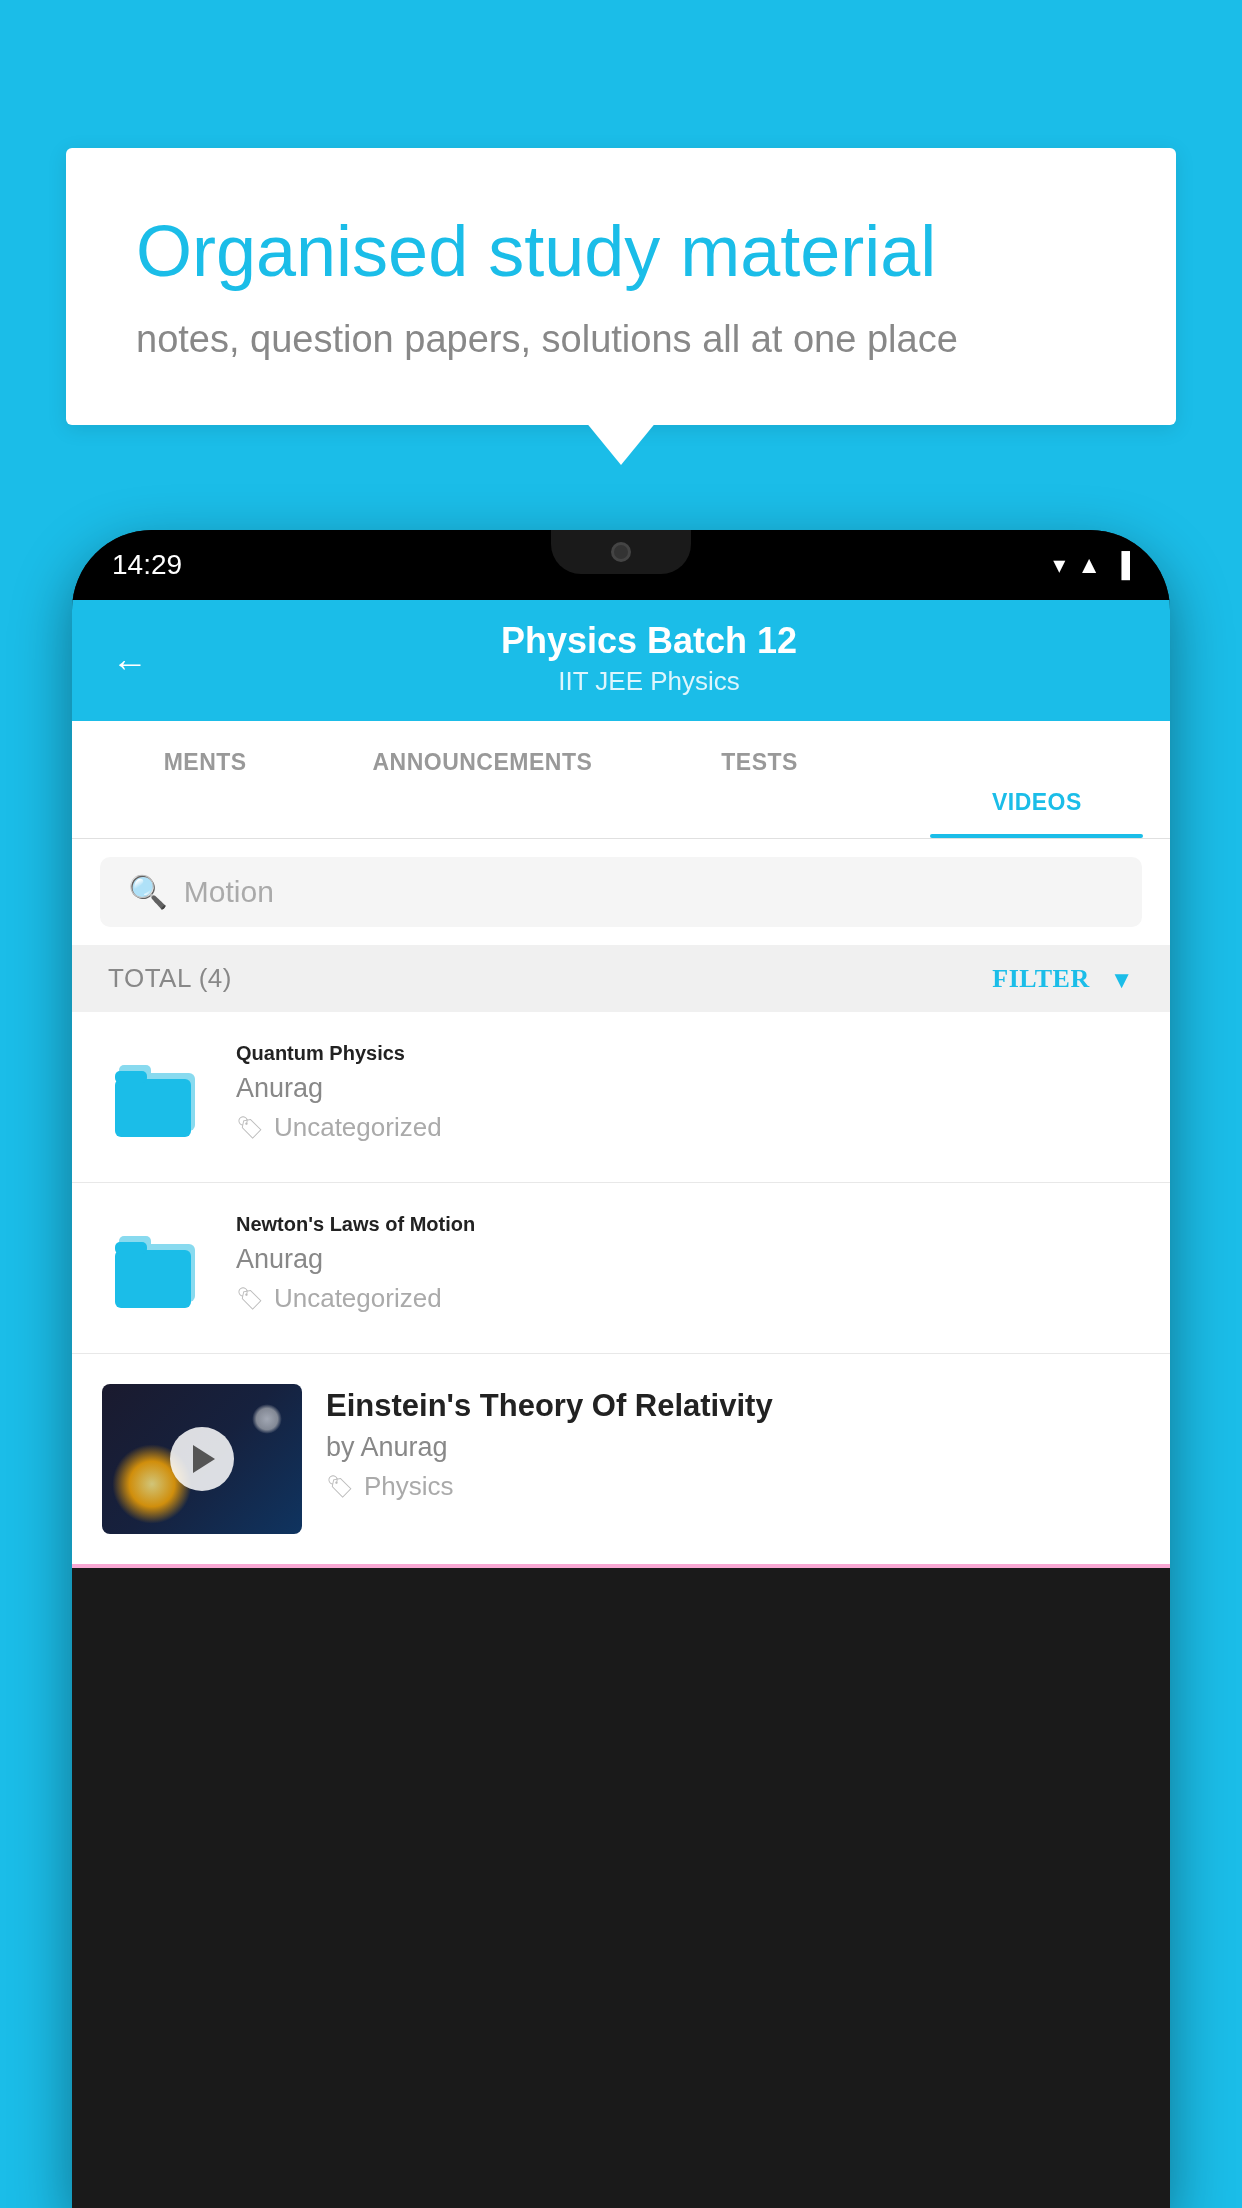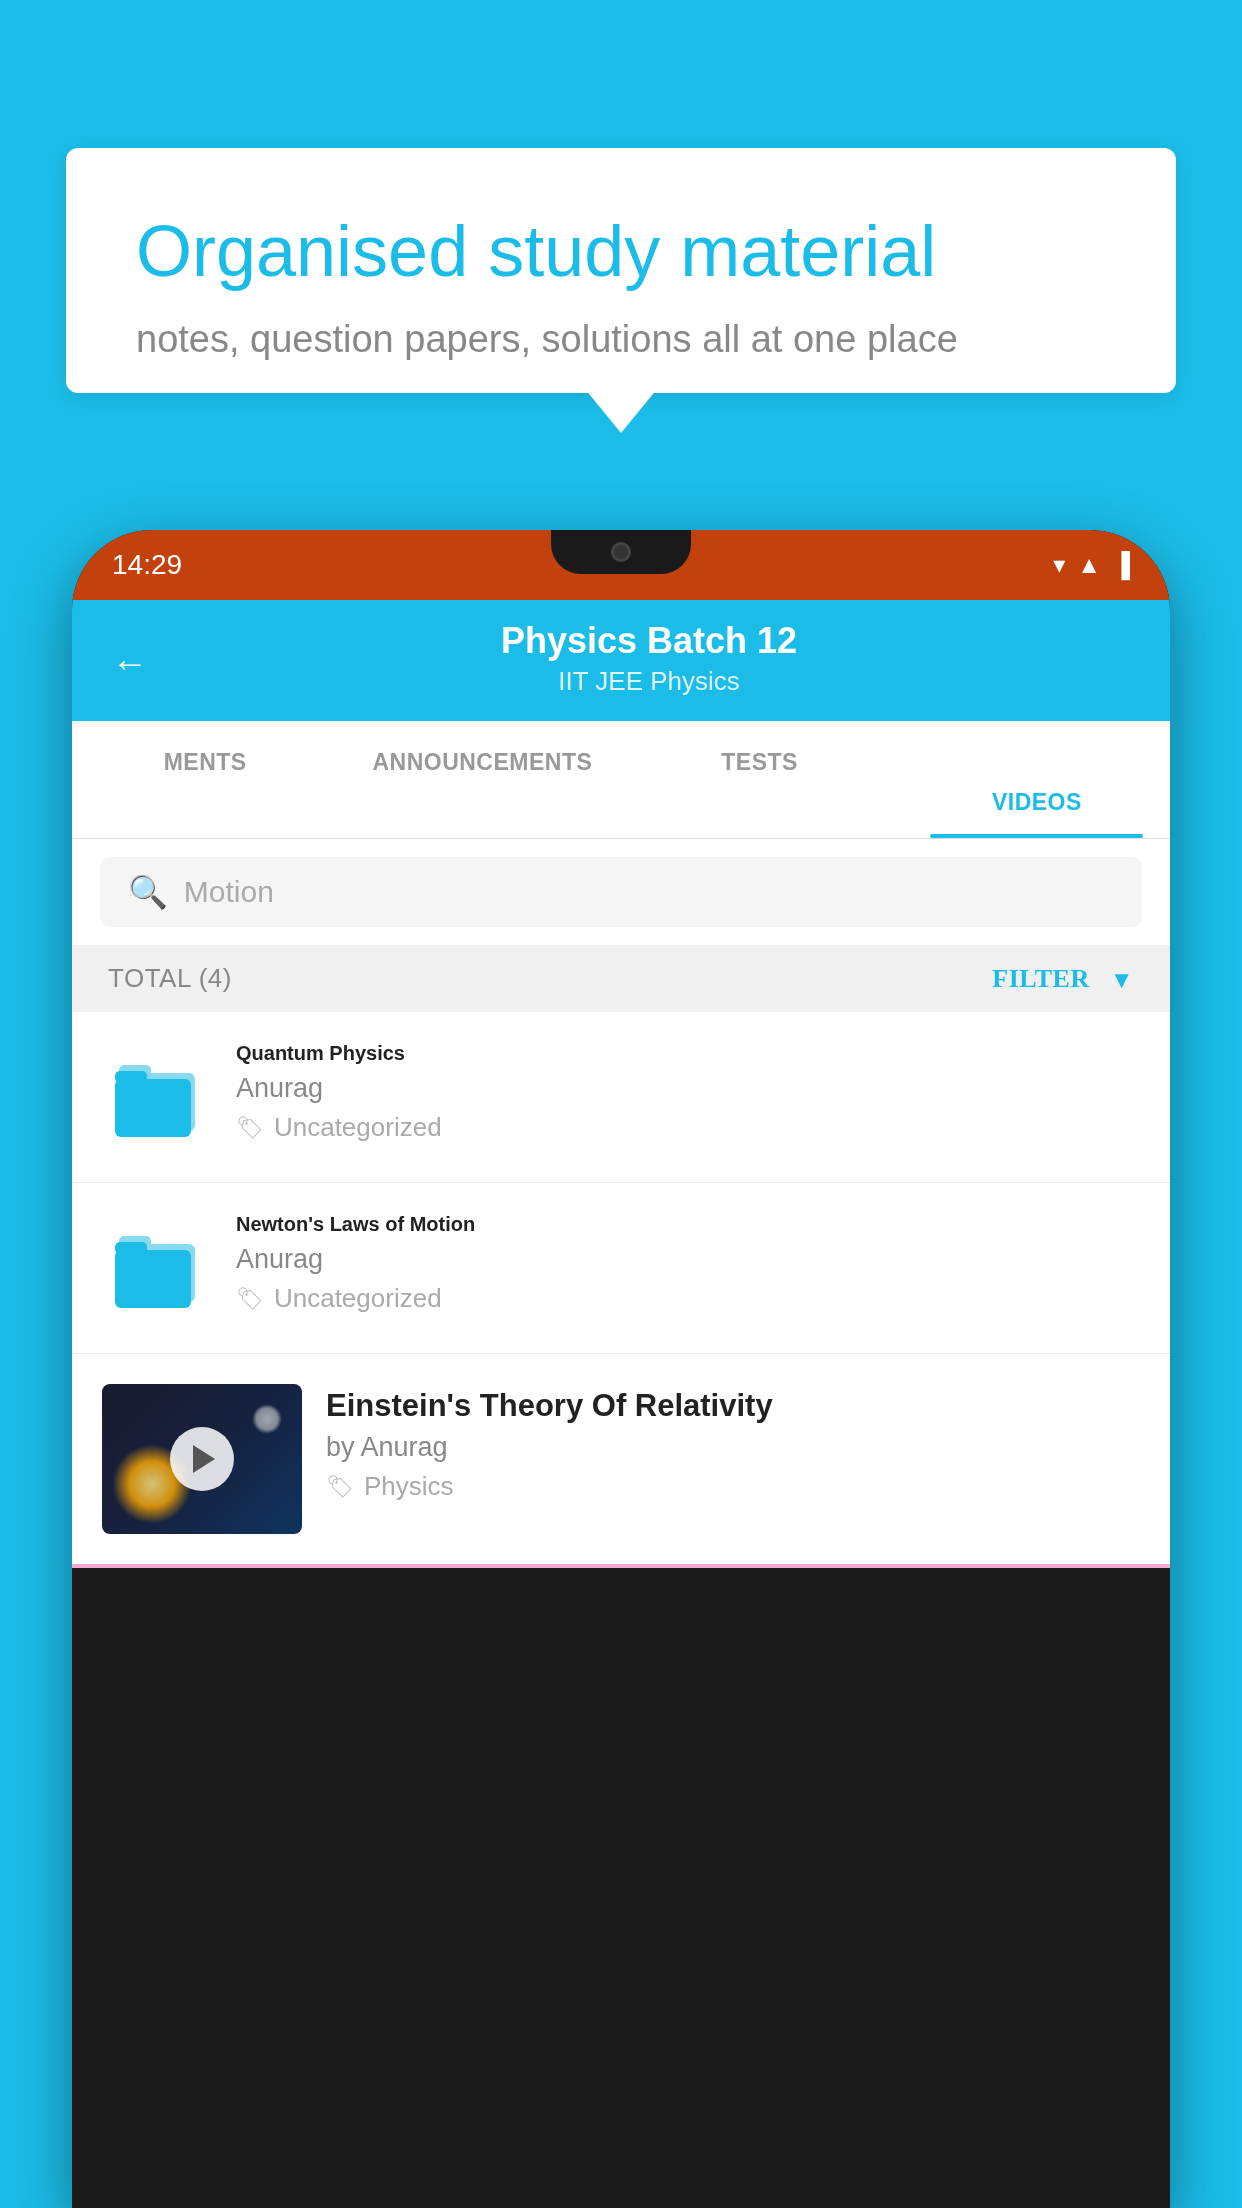--- a/index.html
+++ b/index.html
@@ -13,22 +13,22 @@
       overflow: hidden;
     }
 
     
     .speech-bubble {
       position: absolute;
       top: 148px;
       left: 66px;
       right: 66px;
       background: white;
-      border-radius: 12px;
-      padding: 60px 70px 32px 70px;
+      border-radius: 6px;
+      padding: 60px 70px 64px 70px;
       box-shadow: 0 4px 20px rgba(0,0,0,0.1);
     }
     .speech-bubble::after {
       content: '';
       position: absolute;
       bottom: -40px;
       left: 50%;
       transform: translateX(-50%);
       width: 0;
       height: 0;
@@ -58,21 +58,21 @@
       bottom: 0;
       background: #1a1a1a;
       border-radius: 80px 80px 0 0;
       padding: 0;
       box-shadow: 0 20px 60px rgba(0,0,0,0.4);
       overflow: hidden;
     }
 
     
     .status-bar {
-      background: #c2410c;
+      background: #000000;
       height: 70px;
       display: flex;
       align-items: center;
       justify-content: space-between;
       padding: 0 40px;
       position: relative;
     }
     .status-time {
       color: white;
       font-size: 28px;

